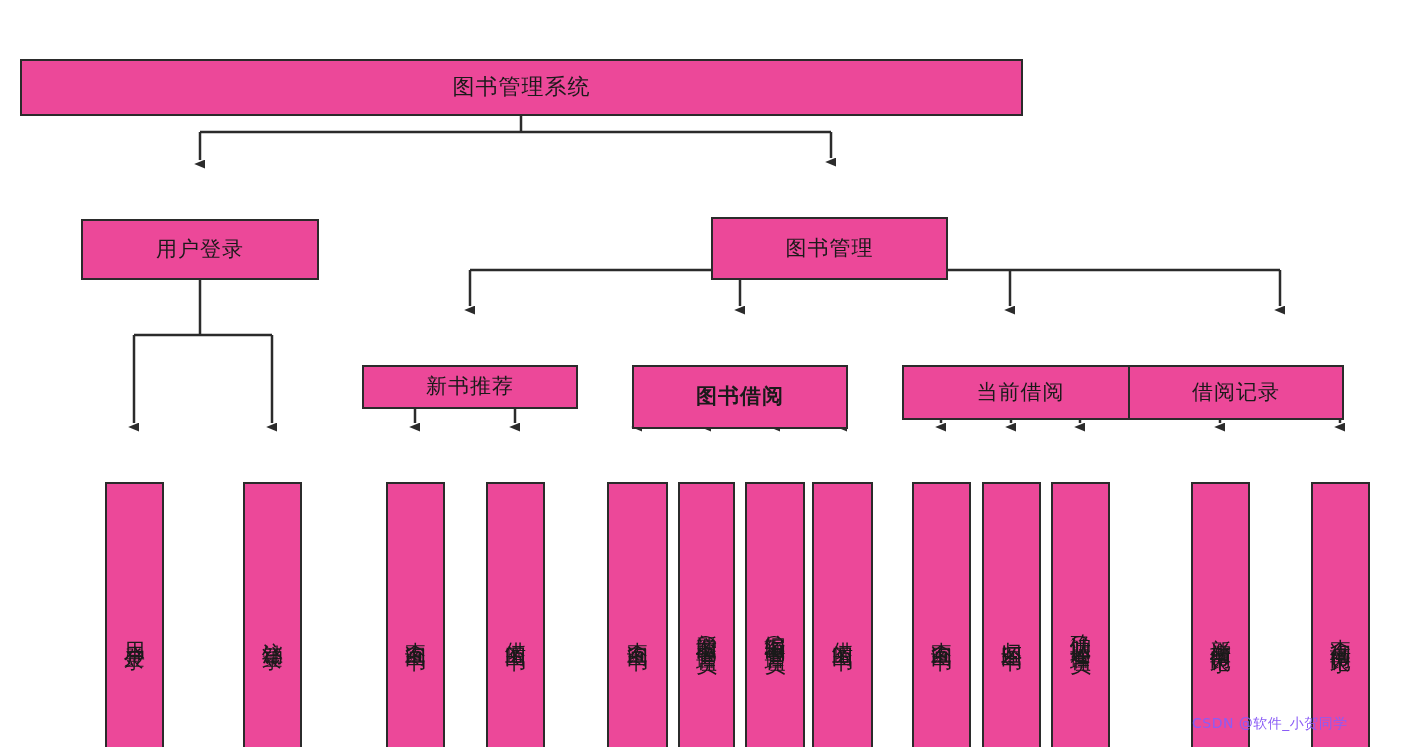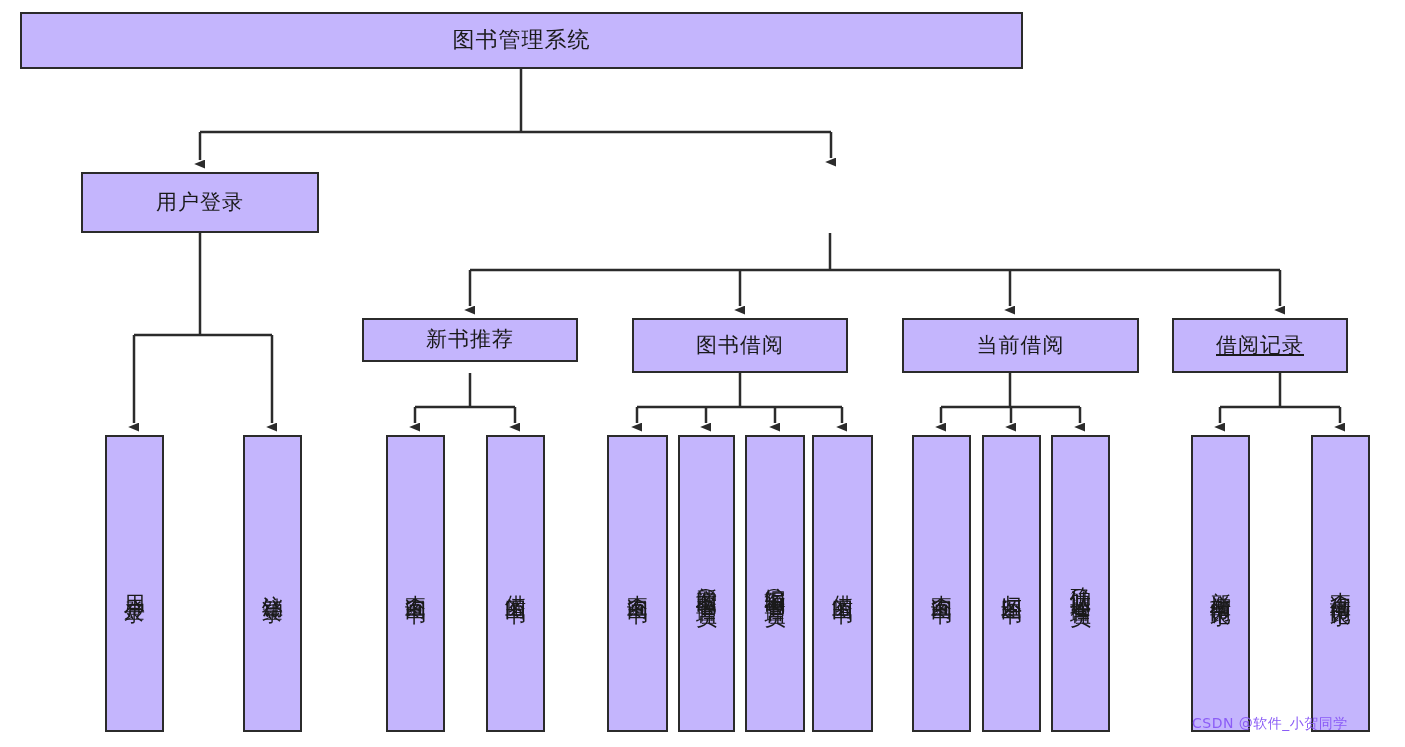--- a/index.html
+++ b/index.html
@@ -22,26 +22,27 @@
     position: absolute;
     left: 0;
     top: 0;
     width: 1405px;
     height: 747px;
     pointer-events: none;
   }
   .node {
     position: absolute;
     box-sizing: border-box;
-    background: #c4b5fd;
+    background: #ec4899;
     border: 2.5px solid #2b2b2b;
     display: flex;
     align-items: center;
     justify-content: center;
     color: #1a1a1a;
+    margin-top: 47px;
   }
   .node.horiz {
     font-size: 21px;
     letter-spacing: 1px;
     line-height: 1.2;
   }
   .node.root {
     font-size: 22px;
   }
   .node.leaf {
@@ -122,31 +123,34 @@
     </g>
   </svg>
 
   <div class="node root horiz" style="left:20px; top:12px; width:1003px; height:57px;">
     <span>图书管理系统</span>
   </div>
 
   <div class="node horiz" style="left:81px; top:172px; width:238px; height:61px;">
     <span>用户登录</span>
   </div>
+  <div class="node horiz" style="left:711px; top:170px; width:237px; height:63px;">
+    <span>图书管理</span>
+  </div>
 
   <div class="node horiz" style="left:362px; top:318px; width:216px; height:44px;">
     <span>新书推荐</span>
   </div>
-  <div class="node horiz" style="left:632px; top:318px; width:216px; height:55px;">
+  <div class="node horiz" style="left:632px; top:318px; width:216px; height:64px;font-weight:bold;">
     <span>图书借阅</span>
   </div>
   <div class="node horiz" style="left:902px; top:318px; width:237px; height:55px;">
     <span>当前借阅</span>
   </div>
-  <div class="node horiz" style="left:1172px; top:318px; width:176px; height:55px;text-decoration:underline;">
+  <div class="node horiz" style="left:1128px; top:318px; width:216px; height:55px;">
     <span>借阅记录</span>
   </div>
 
   <div class="node leaf" style="left:105px; top:435px; width:59px; height:297px;">
     <span class="vtext">用户登录</span>
   </div>
   <div class="node leaf" style="left:243px; top:435px; width:59px; height:297px;">
     <span class="vtext">注销登录</span>
   </div>
 

